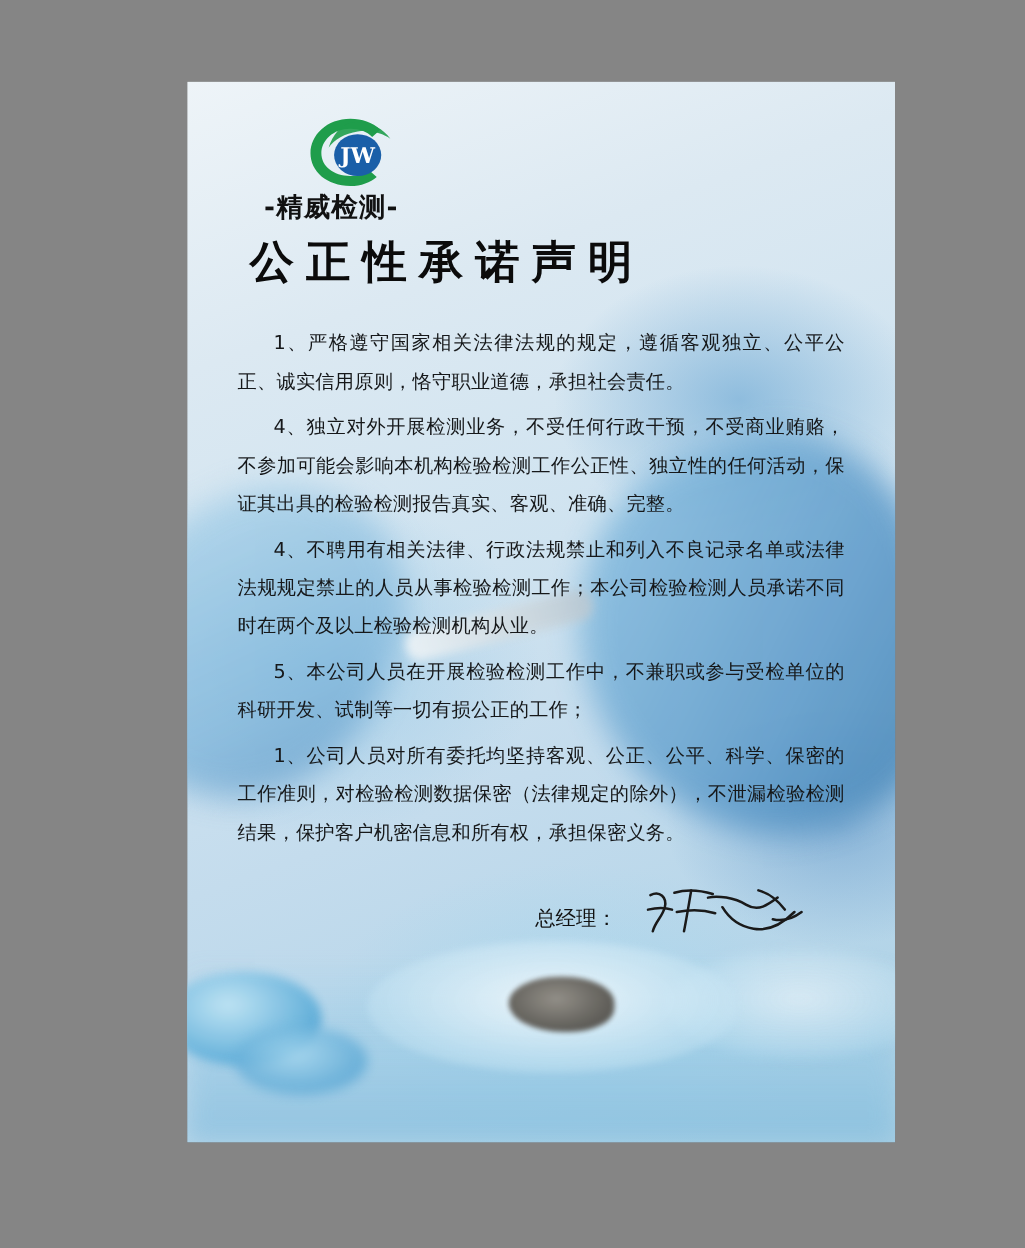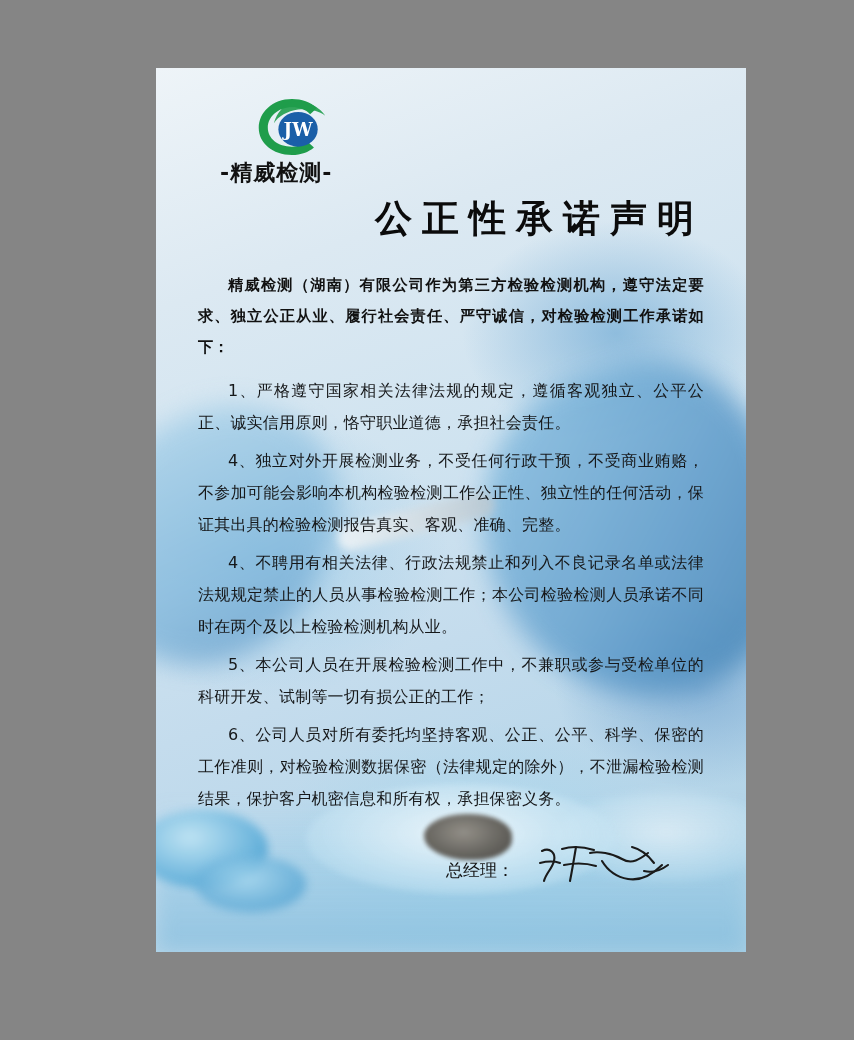--- a/index.html
+++ b/index.html
@@ -141,21 +141,21 @@
     font-family: "DejaVu Sans", "Liberation Sans", sans-serif;
     font-size: 22px;
     font-weight: bold;
     color: #111;
     letter-spacing: 1px;
     white-space: nowrap;
   }
 
   
   .doc-title {
-    text-align: right;
+    text-align: left;
     font-family: "DejaVu Serif", "Liberation Serif", serif;
     font-size: 37px;
     font-weight: bold;
     letter-spacing: 10px;
     color: #0b0b0b;
     margin: 4px 0 26px 0;
     text-indent: 10px;
   }
 
   
@@ -229,27 +229,26 @@
             <path d="M52 8 C70 6 86 14 94 26 C86 20 72 16 58 18 C44 20 32 27 26 36 C30 22 40 10 52 8 Z" fill="#1f9d4b" opacity="0.9"></path>
             <ellipse cx="58" cy="44" rx="26" ry="23" fill="#1a5fa8"></ellipse>
             <text x="58" y="53" font-family="DejaVu Serif, serif" font-size="24" font-weight="bold" fill="#ffffff" text-anchor="middle">JW</text>
           </svg>
         </span>
         <span class="company-name">-精威检测-</span>
       </div>
 
       <h1 class="doc-title">公正性承诺声明</h1>
 
-      <p class="lead">精威检测（湖南）有限公司作为第三方检验检测机构，遵守法定要求、独立公正从业、履行社会责任、严守诚信，对检验检测工作承诺如下：</p>
 
       <p class="para">1、严格遵守国家相关法律法规的规定，遵循客观独立、公平公正、诚实信用原则，恪守职业道德，承担社会责任。</p>
       <p class="para">4、独立对外开展检测业务，不受任何行政干预，不受商业贿赂，不参加可能会影响本机构检验检测工作公正性、独立性的任何活动，保证其出具的检验检测报告真实、客观、准确、完整。</p>
       <p class="para">4、不聘用有相关法律、行政法规禁止和列入不良记录名单或法律法规规定禁止的人员从事检验检测工作；本公司检验检测人员承诺不同时在两个及以上检验检测机构从业。</p>
       <p class="para">5、本公司人员在开展检验检测工作中，不兼职或参与受检单位的科研开发、试制等一切有损公正的工作；</p>
-      <p class="para">6、公司人员对所有委托均坚持客观、公正、公平、科学、保密的工作准则，对检验检测数据保密（法律规定的除外），不泄漏检验检测结果，保护客户机密信息和所有权，承担保密义务。</p>
+      <p class="para">1、公司人员对所有委托均坚持客观、公正、公平、科学、保密的工作准则，对检验检测数据保密（法律规定的除外），不泄漏检验检测结果，保护客户机密信息和所有权，承担保密义务。</p>
 
       <div class="sign-row">
         <span class="sign-label">总经理：</span>
         <span class="sign-mark">
           <svg viewBox="0 0 140 56" width="140" height="56" xmlns="http://www.w3.org/2000/svg">
             <g fill="none" stroke="#1a1a1a" stroke-width="2.1" stroke-linecap="round" stroke-linejoin="round">
               <path d="M6 14 C14 10 20 16 18 24 C16 32 10 36 8 44"></path>
               <path d="M4 26 C12 24 18 24 24 26"></path>
               <path d="M26 12 C36 9 48 10 58 13"></path>
               <path d="M40 10 C38 22 36 34 34 44"></path>

